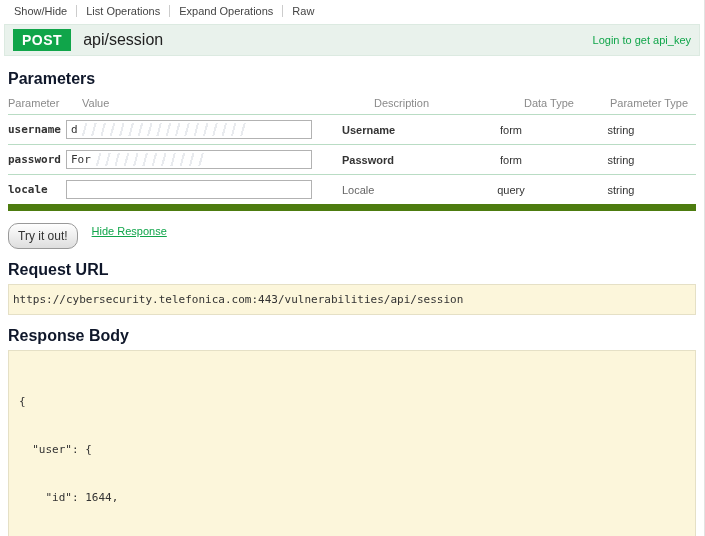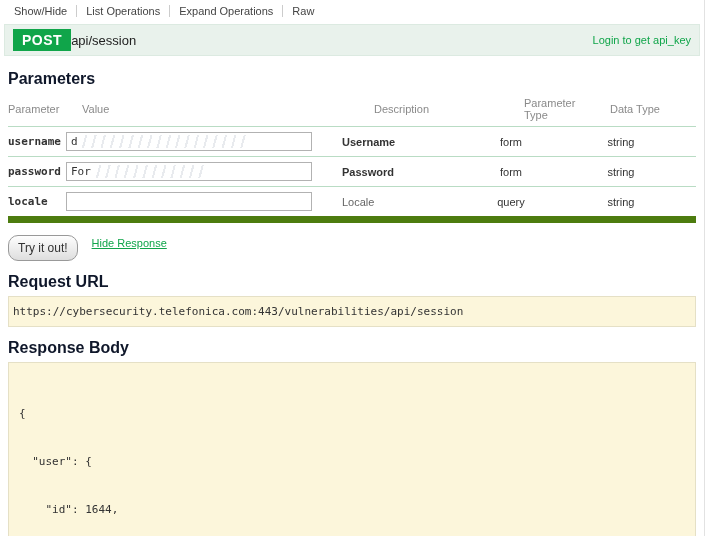--- a/index.html
+++ b/index.html
@@ -11,21 +11,21 @@
   .top-header { display: flex; justify-content: space-between; align-items: baseline; padding: 5px 6px 4px 5px; }
   .res-title { font-size: 14px; font-weight: bold; color: #000; }
   .res-title .suffix { color: #a9a9a9; }
   .top-links { display: flex; font-size: 11px; color: #444; }
   .top-links a { color: #444; text-decoration: none; padding: 0 9px; border-left: 1px solid #ccc; cursor: pointer; white-space: nowrap; }
   .top-links a:first-child { border-left: none; }
 
   
   .op-bar { margin: 3px 4px 0 4px; background: #e9f2ec; border: 1px solid #dcEAe1; display: flex; align-items: center; padding: 4px 8px; }
   .method-badge { background: #10a54a; color: #fff; font-size: 14px; font-weight: bold; padding: 3px 9px; border-radius: 0; letter-spacing: 0.5px; }
-  .op-path { margin-left: 0; font-size: 13px; color: #222; text-decoration: none; }
+  .op-path { margin-left: 12px; font-size: 16px; color: #222; text-decoration: none; }
   .auth-link { margin-left: auto; color: #10a54a; font-size: 11px; text-decoration: none; cursor: pointer; }
 
   .content { padding: 2px 8px 0 8px; }
   h3.section { color: #0f172a; font-size: 16px; font-weight: bold; margin: 12px 0 5px 0; }
 
   
   .param-table { font-size: 11px; }
   .pt-head, .pt-row { display: grid; grid-template-columns: 58px 276px 134px 70px auto; align-items: center; }
   .pt-head { color: #8a8a8a; padding: 4px 0 5px 0; gap: 16px; }
   .pt-row { border-top: 1px solid #b9dcc4; padding: 5px 0; min-height: 28px; }
@@ -73,22 +73,22 @@
 
   <div class="content">
 
     <h3 class="section">Parameters</h3>
 
     <div class="param-table">
       <div class="pt-head">
         <span>Parameter</span>
         <span>Value</span>
         <span>Description</span>
+        <span>Data Type</span>
         <span>Parameter Type</span>
-        <span>Data Type</span>
       </div>
 
       <div class="pt-row">
         <span class="param-name">username</span>
         <span class="value-wrap">
           <input class="param-input" type="text" value="d" style="">
           <span class="redaction u"></span>
         </span>
         <span class="desc bold">Username</span>
         <span class="ptype">form</span>

